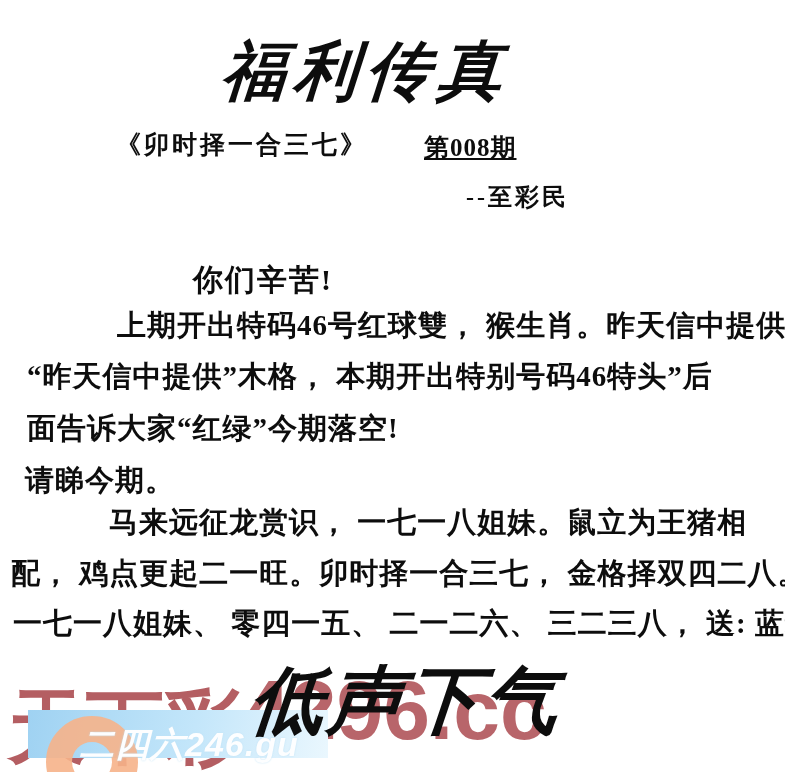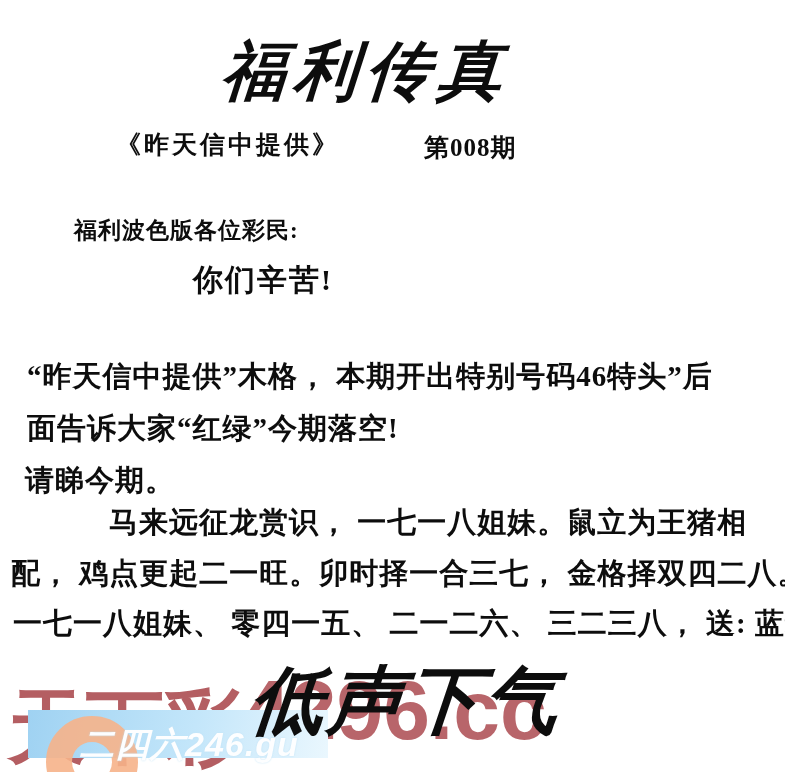--- a/index.html
+++ b/index.html
@@ -17,21 +17,21 @@
 
   
   .title {
     left: 222px; top: 28px;
     font-size: 64px;
     letter-spacing: 8px;
     font-style: italic;
     transform: skewX(-4deg);
   }
   .classification { left: 116px; top: 128px; font-size: 25px; letter-spacing: 3px; }
-  .issue          { left: 424px; top: 131px; font-size: 25px; letter-spacing: 1px; }
+  .issue          { left: 424px; top: 131px; font-size: 25px; letter-spacing: 1px; text-decoration: underline; }
   .dedication     { left: 466px; top: 181px; font-size: 24px; letter-spacing: 3px; }
 
   
   .salutation { left: 74px;  top: 215px; font-size: 23px; letter-spacing: 1px; }
   .greeting   { left: 193px; top: 260px; font-size: 30px; letter-spacing: 2px; }
   .bl0 { left: 117px; top: 306px; }
   .bl1 { left: 27px;  top: 357px; }
   .bl2 { left: 27px;  top: 409px; }
   .bl3 { left: 25px;  top: 461px; }
   .bl4 { left: 109px; top: 503px; }
@@ -100,26 +100,27 @@
     color: rgba(164, 58, 64, 0.78);
     letter-spacing: 0px;
   }
 </style>
 </head>
 <body>
 
 <div class="page">
 
   <div class="abs title">福利传真</div>
-  <div class="abs classification">《昨天信中提供》</div>
+  <div class="abs classification">《卯时择一合三七》</div>
   <div class="abs issue">第008期</div>
+  <div class="abs dedication">--至彩民</div>
 
-  <div class="abs salutation">福利波色版各位彩民:</div>
   <div class="abs greeting">你们辛苦!</div>
 
+  <div class="abs body-line bl0">上期开出特码46号红球雙， 猴生肖。昨天信中提供</div>
   <div class="abs body-line bl1">“昨天信中提供”木格， 本期开出特别号码46特头”后</div>
   <div class="abs body-line bl3">请睇今期。</div>
   <div class="abs body-line bl2">面告诉大家“红绿”今期落空!</div>
   <div class="abs body-line bl4">马来远征龙赏识， 一七一八姐妹。鼠立为王猪相</div>
   <div class="abs body-line bl5">配， 鸡点更起二一旺。卯时择一合三七， 金格择双四二八。</div>
   <div class="abs body-line bl6">一七一八姐妹、 零四一五、 二一二六、 三二三八， 送: 蓝绿</div>
 
   <div class="abs slogan">低声下气</div>
 
   <div class="banner">

